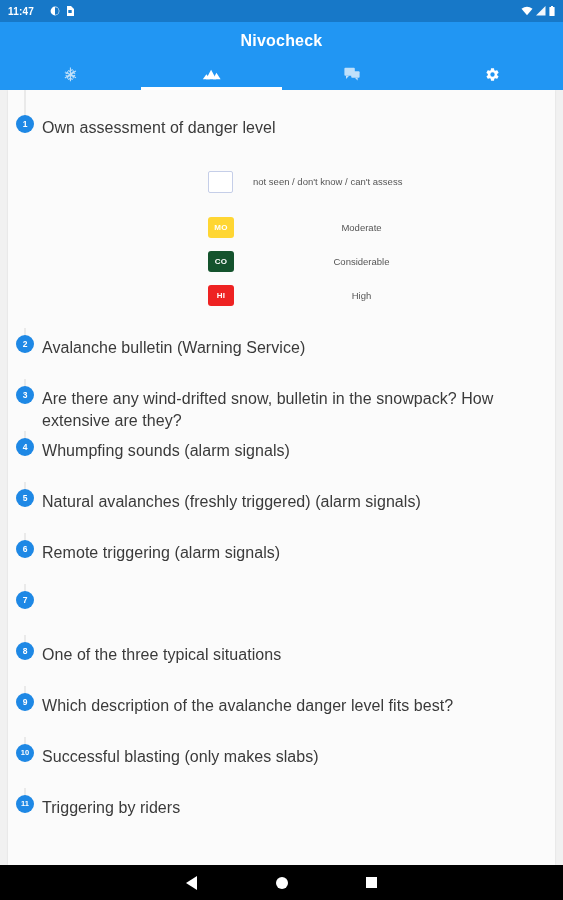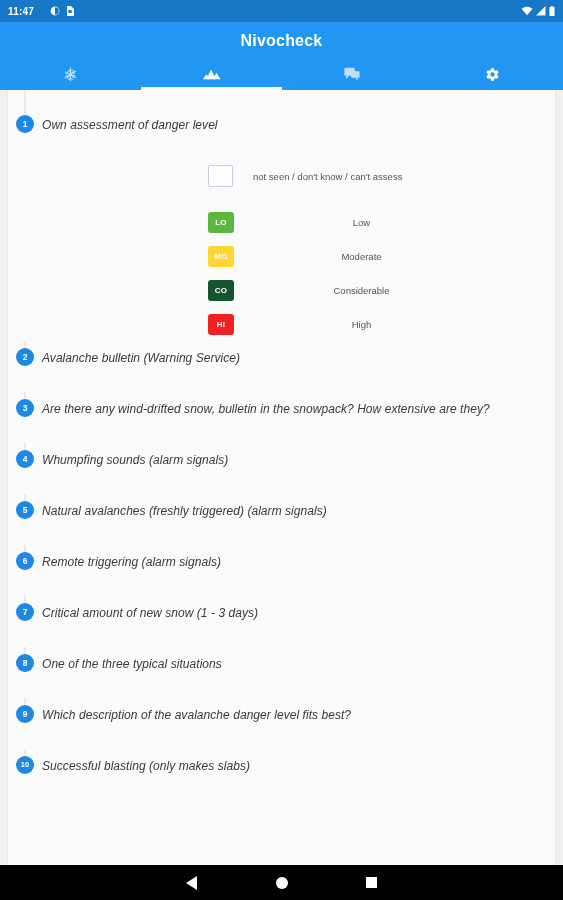--- a/index.html
+++ b/index.html
@@ -77,22 +77,22 @@
   }
   .num.wide{ font-size:7.5px; }
   .connector{
     position:absolute; left:50%; transform:translateX(-50%);
     top:0; bottom:0; width:1px; background:#d9d9d9; z-index:1;
   }
   .row-body{
     flex:1; padding-right:10px;
   }
   .row-title{
-    font-size:12px; color:#3a3a3a; line-height:1.35;
-    padding-top:3px; letter-spacing:.05px;font-style:italic;
+    font-size:16px; color:#3a3a3a; line-height:1.35;
+    padding-top:3px; letter-spacing:.05px;
   }
 
   
   .legend{
     margin-top:26px; padding-left:166px;
   }
   .legend-row{
     display:flex; align-items:center; height:34px;
   }
   .swatch{
@@ -224,24 +224,20 @@
         </div>
         <div class="row-body">
           <div class="row-title" style="padding-top:27px;">Own assessment of danger level</div>
 
           <div class="legend">
             <div class="legend-row">
               <div class="swatch empty"></div>
               <div class="legend-label">not seen / don't know / can't assess</div>
             </div>
             <div class="legend-gap"></div>
-            <div class="legend-row">
-              <div class="swatch" style="background:#5CB83C">LO</div>
-              <div class="legend-label centered">Low</div>
-            </div>
             <div class="legend-row">
               <div class="swatch" style="background:#FFD633">MO</div>
               <div class="legend-label centered">Moderate</div>
             </div>
             <div class="legend-row">
               <div class="swatch" style="background:#14532d">CO</div>
               <div class="legend-label centered">Considerable</div>
             </div>
             <div class="legend-row">
               <div class="swatch" style="background:#EE2222">HI</div>
@@ -299,23 +295,20 @@
         <div class="row-body">
           <div class="row-title" style="padding-top:9px;">Remote triggering (alarm signals)</div>
         </div>
       </div>
 
       <div class="row" style="min-height:51px;">
         <div class="bullet-col">
           <div class="connector"></div>
           <div class="num" style="margin-top:7px;">7</div>
         </div>
-        <div class="row-body">
-          <div class="row-title" style="padding-top:9px;">Critical amount of new snow (1 - 3 days)</div>
-        </div>
       </div>
 
       <div class="row" style="min-height:51px;">
         <div class="bullet-col">
           <div class="connector"></div>
           <div class="num" style="margin-top:7px;">8</div>
         </div>
         <div class="row-body">
           <div class="row-title" style="padding-top:9px;">One of the three typical situations</div>
         </div>
@@ -334,20 +327,29 @@
       <div class="row" style="min-height:51px;">
         <div class="bullet-col">
           <div class="connector"></div>
           <div class="num wide" style="margin-top:7px;">10</div>
         </div>
         <div class="row-body">
           <div class="row-title" style="padding-top:9px;">Successful blasting (only makes slabs)</div>
         </div>
       </div>
 
+      <div class="row" style="min-height:51px;">
+        <div class="bullet-col">
+          <div class="connector"></div>
+          <div class="num wide" style="margin-top:7px;">11</div>
+        </div>
+        <div class="row-body">
+          <div class="row-title" style="padding-top:9px;">Triggering by riders</div>
+        </div>
+      </div>
 
     </div>
   </div>
 </div>
 
 <div class="navbar">
   <div class="nav-btn">
     <span class="nav-back"></span>
   </div>
   <div class="nav-btn">

